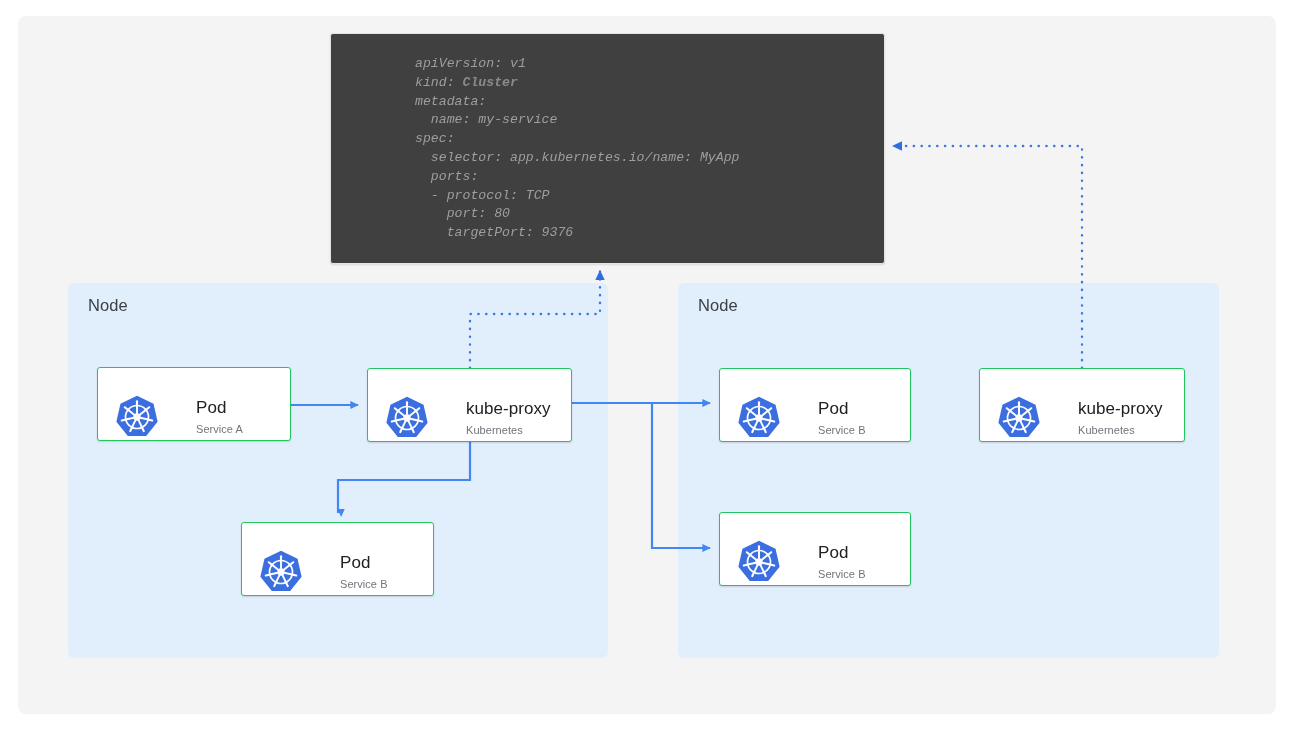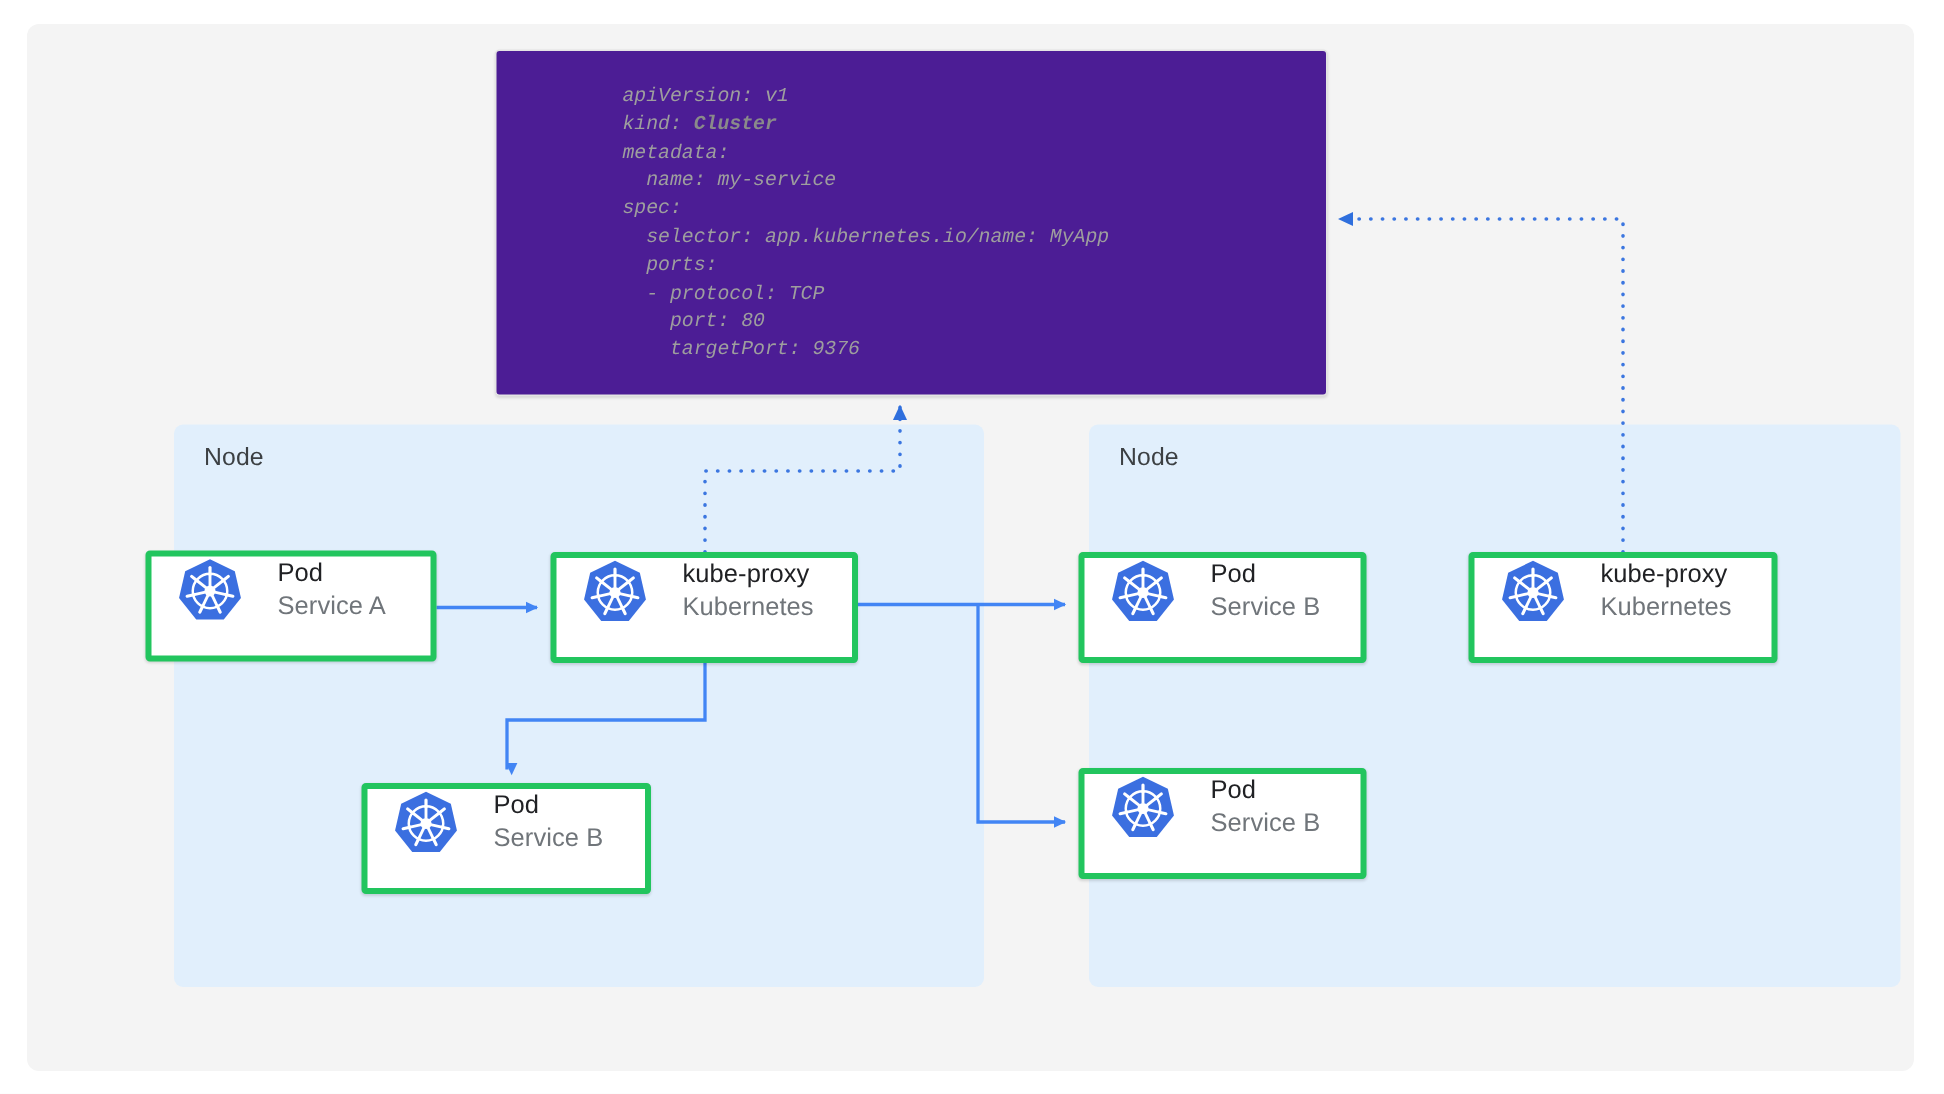--- a/index.html
+++ b/index.html
@@ -27,21 +27,20 @@
     width: 1258px;
     height: 698px;
     background: #f4f4f4;
     border-radius: 8px;
   }
   
   .node-box {
     position: absolute;
     background: #e1effc;
     border-radius: 6px;
-    margin-left: 48px;
   }
   #node-left  { left: 68px;  top: 283px; width: 540px; height: 375px; }
   #node-right { left: 678px; top: 283px; width: 541px; height: 375px; }
   .node-label {
     position: absolute;
     left: 20px;
     top: 13px;
     font-size: 16.5px;
     color: #3c4043;
     letter-spacing: .1px;
@@ -53,21 +52,21 @@
     width: 1296px; height: 729px;
     pointer-events: none;
   }
   
   #yaml-card {
     position: absolute;
     left: 330px;
     top: 33px;
     width: 553px;
     height: 229px;
-    background: #4c1d95;
+    background: #404040;
     border: 1px solid #e4e4e4;
     border-radius: 3px;
     box-shadow: 0 1px 2px rgba(0,0,0,.12);
     overflow: hidden;
   }
   #yaml-code {
     position: absolute;
     left: 84px;
     top: 21px;
     font-family: "Liberation Mono", "DejaVu Sans Mono", monospace;
@@ -78,47 +77,48 @@
     white-space: pre;
   }
   #yaml-code .b {
     font-weight: bold;
     color: #8a8a8a;
   }
   
   .card {
     position: absolute;
     background: #ffffff;
-    border: 4px solid #22c55e;
+    border: 1px solid #22c55e;
     border-radius: 3px;
     box-shadow: 0 1px 2px rgba(0,0,0,.14);
     display: flex;
-    align-items: flex-start;
+    align-items: flex-end;
     box-sizing: border-box;
+    gap: 14px;
   }
   .card .k8s-logo {
     flex: 0 0 auto;
     width: 46px;
     height: 46px;
     margin-left: 16px;
   }
   .card .txt {
     margin-left: 22px;
     display: flex;
     flex-direction: column;
     justify-content: center;
   }
   .card .title {
     font-size: 17px;
     color: #202124;
     line-height: 22px;
     letter-spacing: .05px;
   }
   .card .sub {
-    font-size: 17px;
+    font-size: 11px;
     color: #70757a;
     line-height: 21px;
     letter-spacing: .05px;
   }
   #card-pod-a        { left: 97px;  top: 367px; width: 194px; height: 74px; }
   #card-kube-proxy-l { left: 367px; top: 368px; width: 205px; height: 74px; }
   #card-pod-b-left   { left: 241px; top: 522px; width: 193px; height: 74px; }
   #card-pod-b-top    { left: 719px; top: 368px; width: 192px; height: 74px; }
   #card-pod-b-bottom { left: 719px; top: 512px; width: 192px; height: 74px; }
   #card-kube-proxy-r { left: 979px; top: 368px; width: 206px; height: 74px; }

